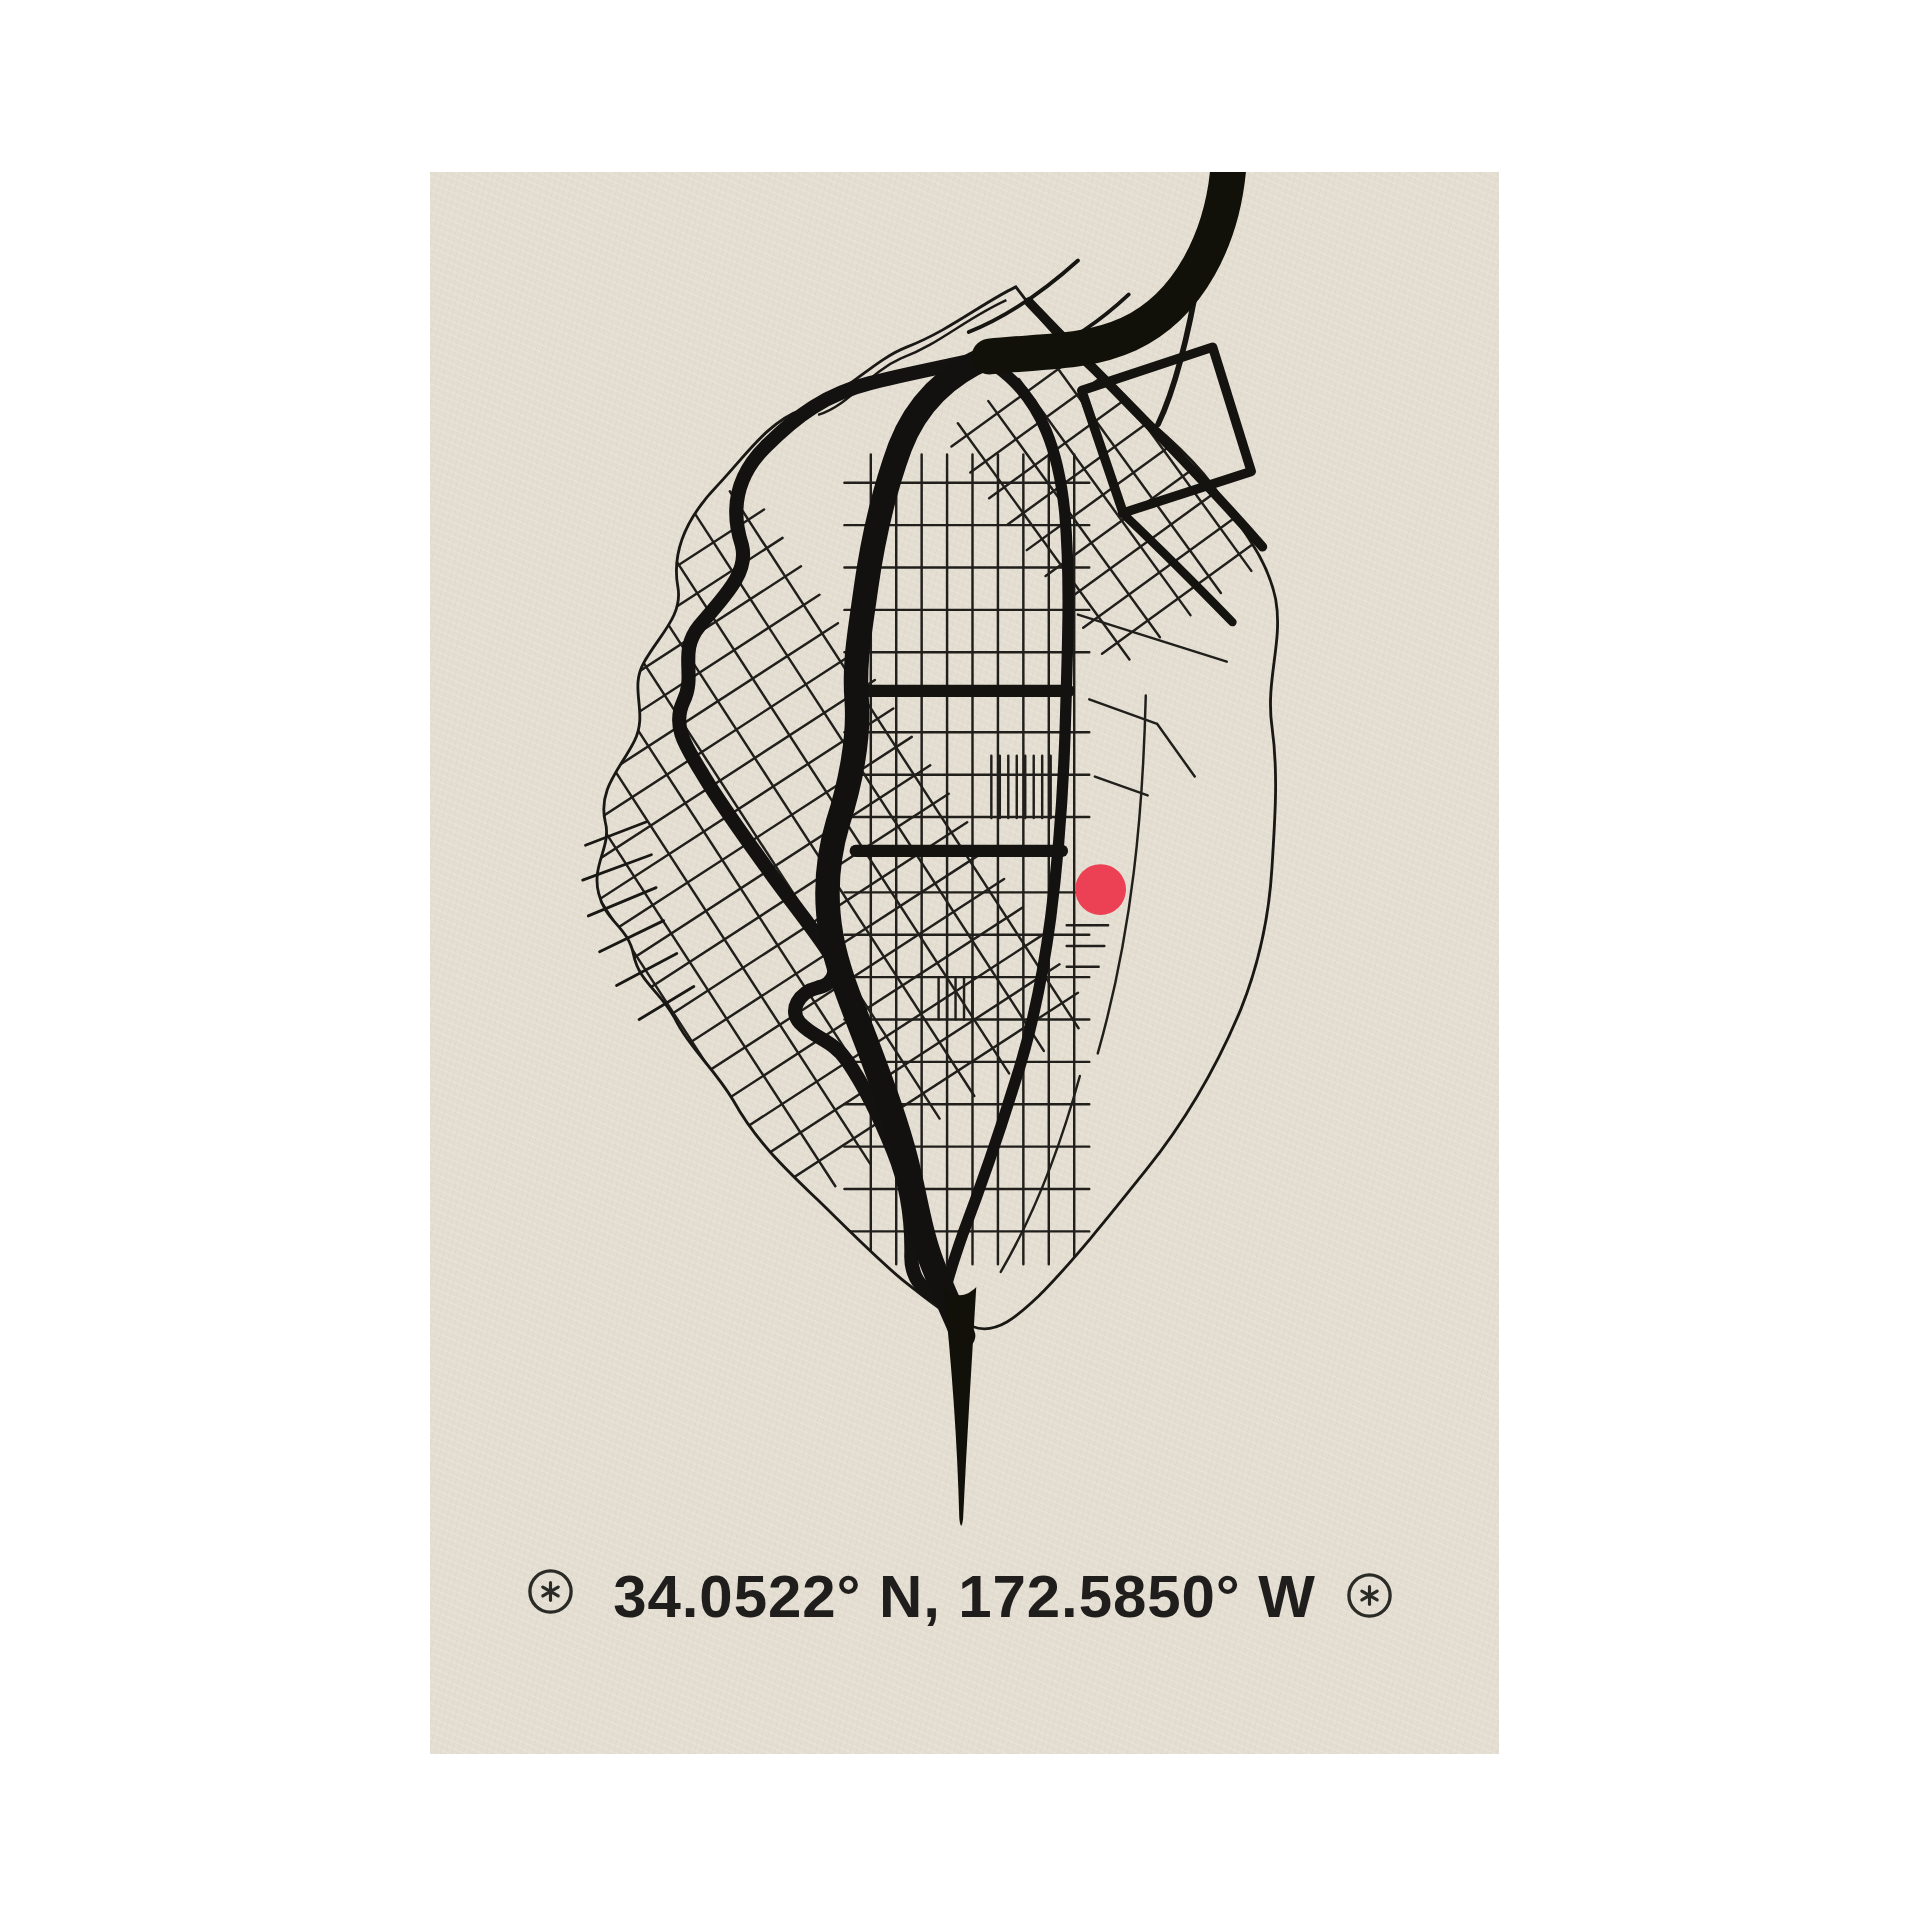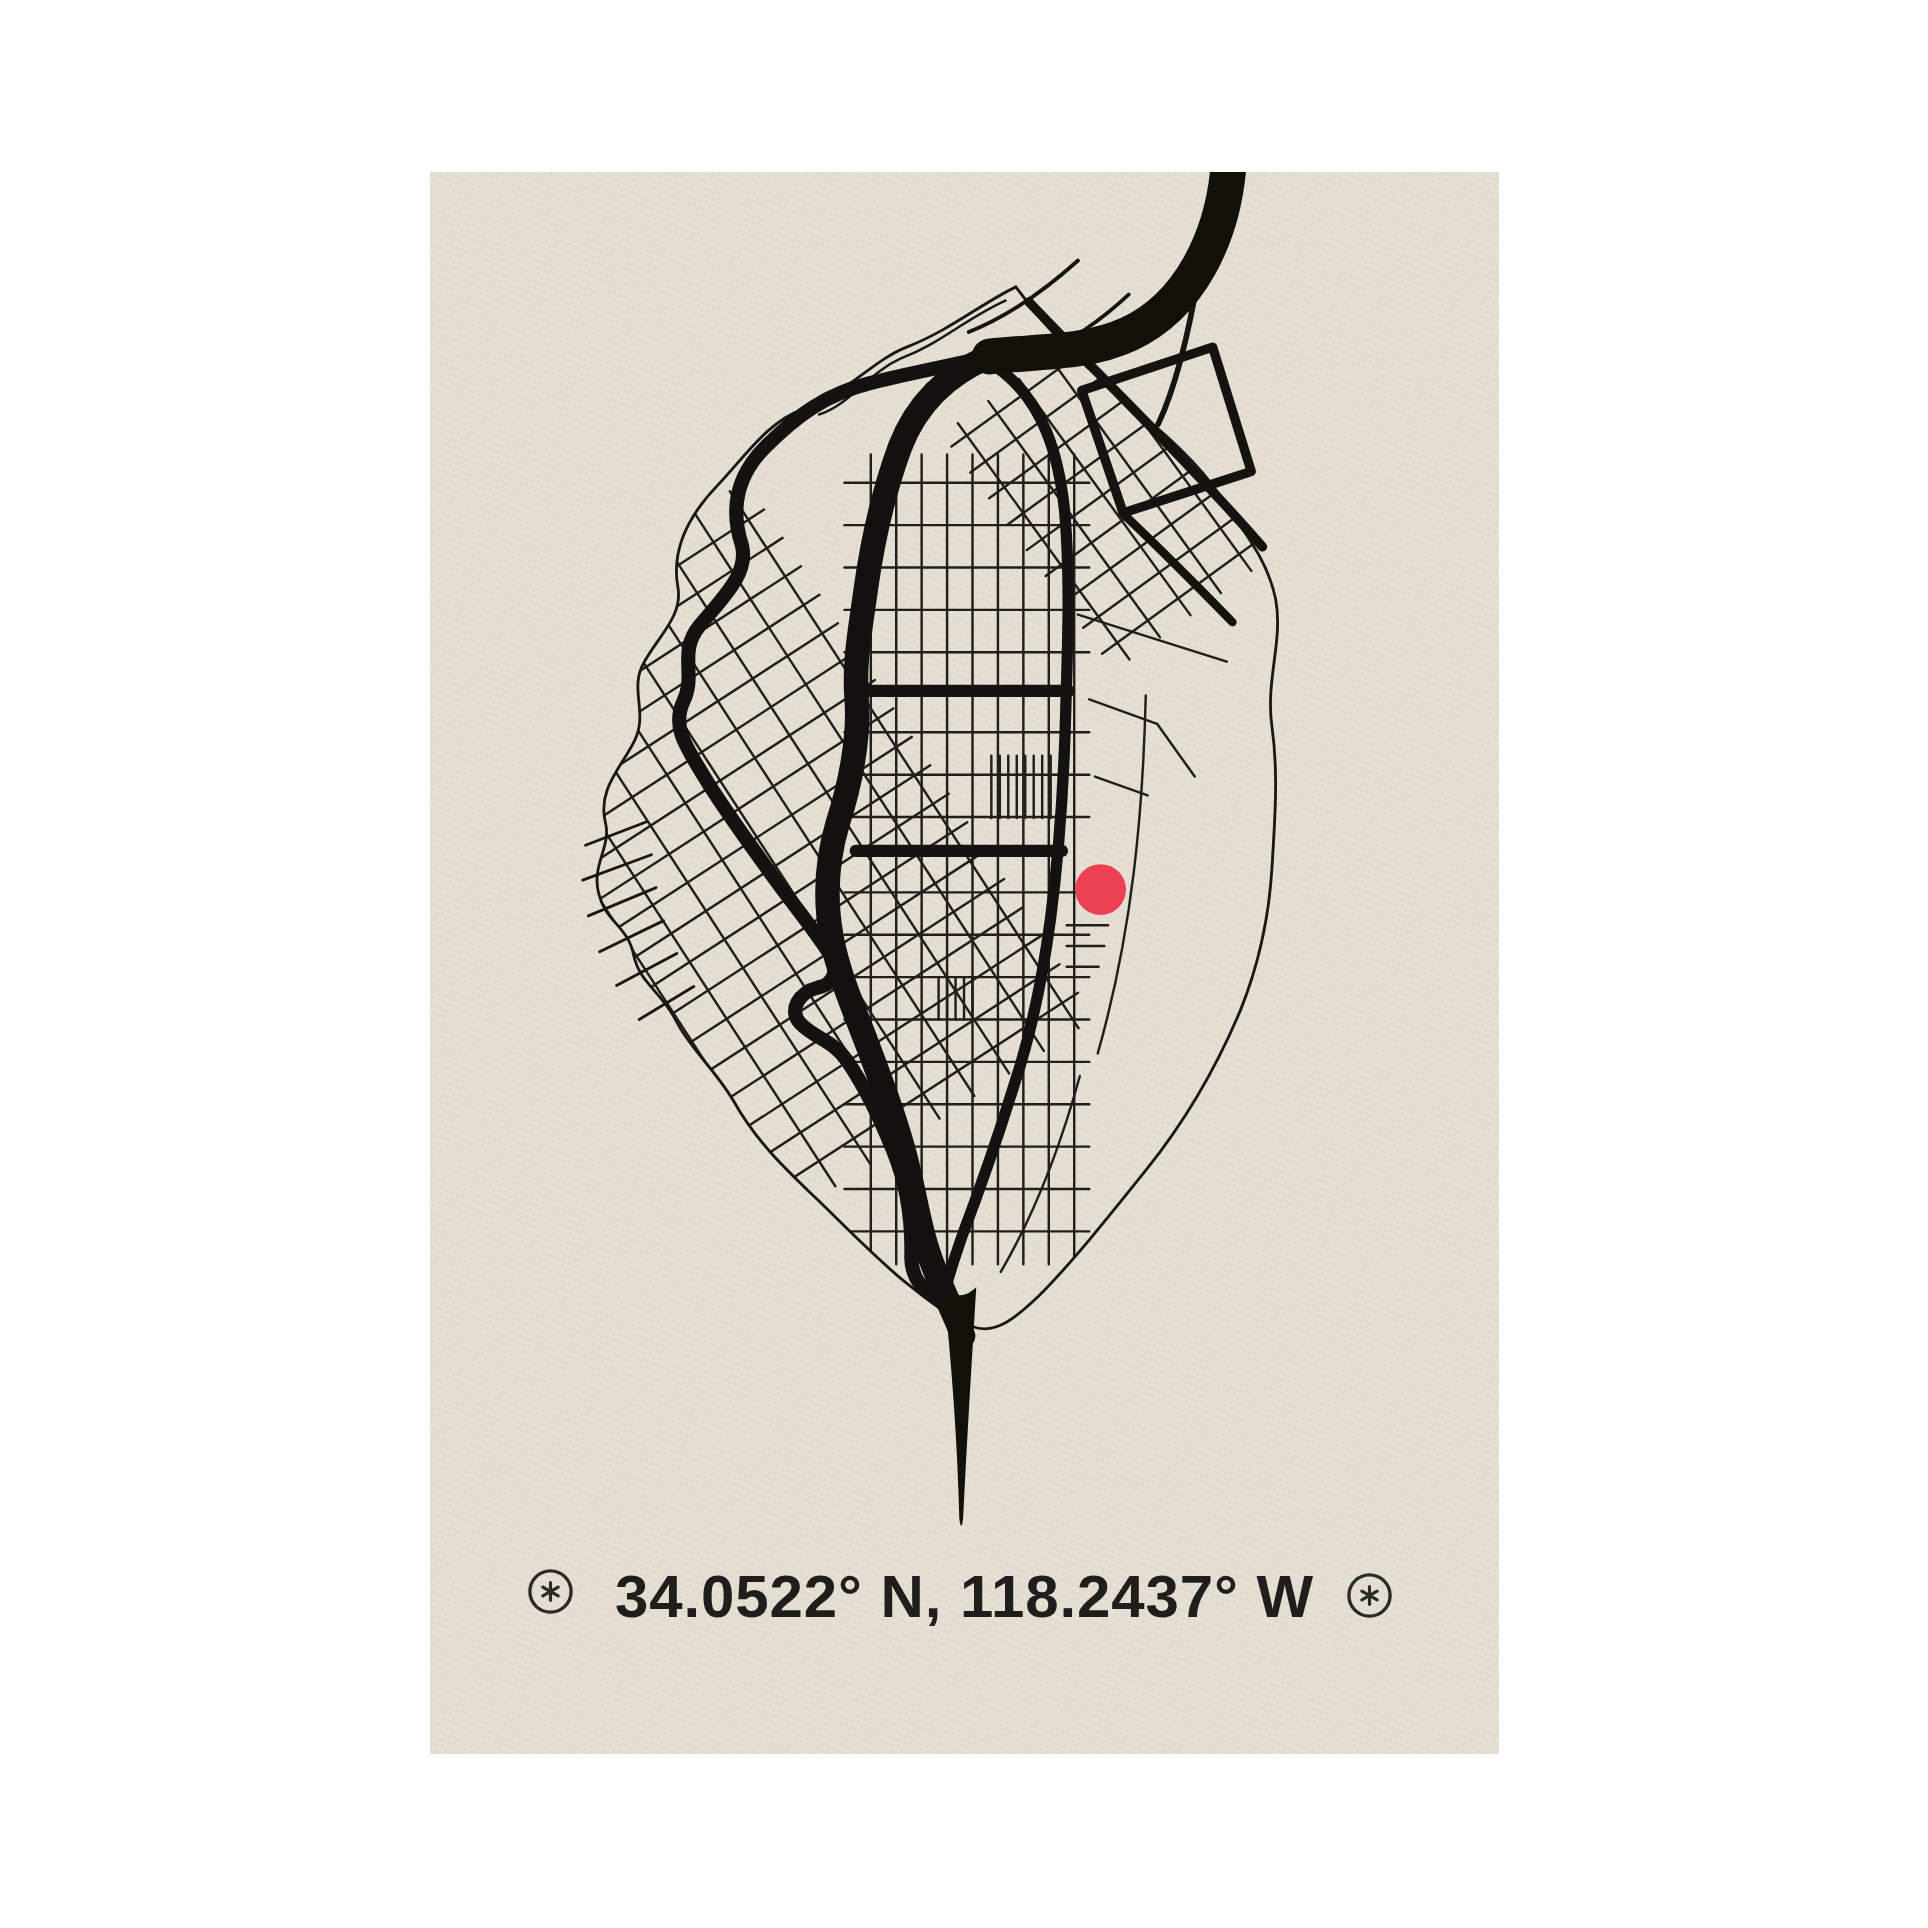--- a/index.html
+++ b/index.html
@@ -151,21 +151,21 @@
     <div class="caption-row">
       <svg class="compass left" viewBox="0 0 52 52" aria-hidden="true">
         <circle cx="26" cy="26" r="21" fill="none" stroke="#2a2a26" stroke-width="3.4"></circle>
         <g stroke="#2a2a26" stroke-width="3.2" stroke-linecap="round">
           <line x1="26" y1="17" x2="26" y2="35"></line>
           <line x1="18.2" y1="21.5" x2="33.8" y2="30.5"></line>
           <line x1="18.2" y1="30.5" x2="33.8" y2="21.5"></line>
         </g>
       </svg>
 
-      <div class="caption-text">34.0522° N, 118.2437° W</div>
+      <div class="caption-text">34.0522° N, 172.5850° W</div>
 
       <svg class="compass right" viewBox="0 0 52 52" aria-hidden="true">
         <circle cx="26" cy="26" r="21" fill="none" stroke="#2a2a26" stroke-width="3.4"></circle>
         <g stroke="#2a2a26" stroke-width="3.2" stroke-linecap="round">
           <line x1="26" y1="17" x2="26" y2="35"></line>
           <line x1="18.2" y1="21.5" x2="33.8" y2="30.5"></line>
           <line x1="18.2" y1="30.5" x2="33.8" y2="21.5"></line>
         </g>
       </svg>
     </div>

